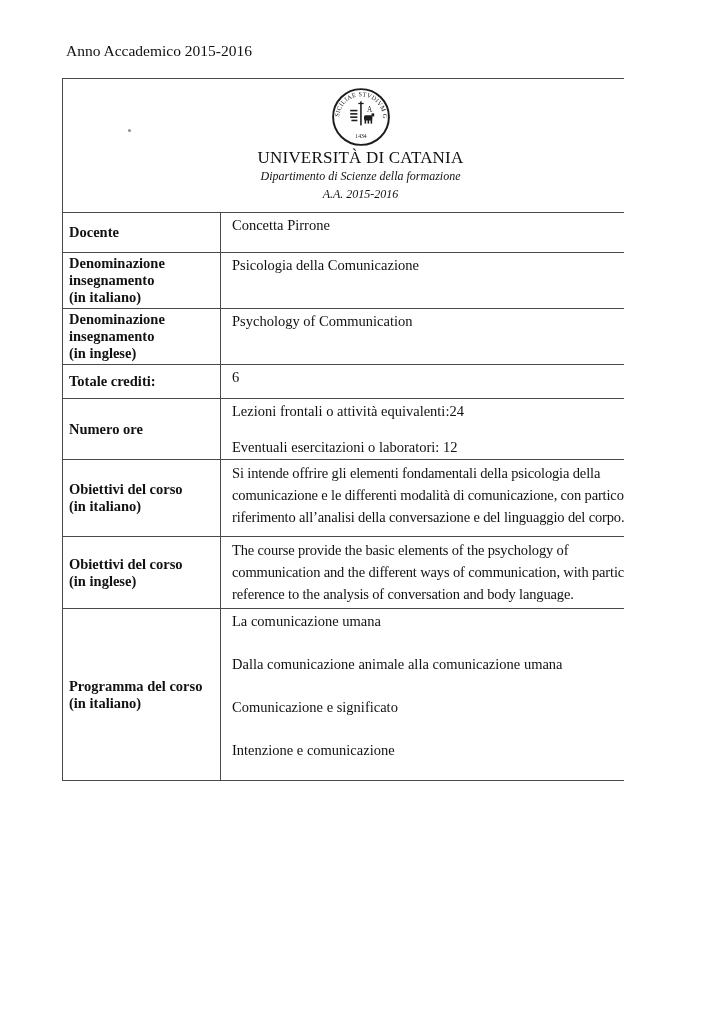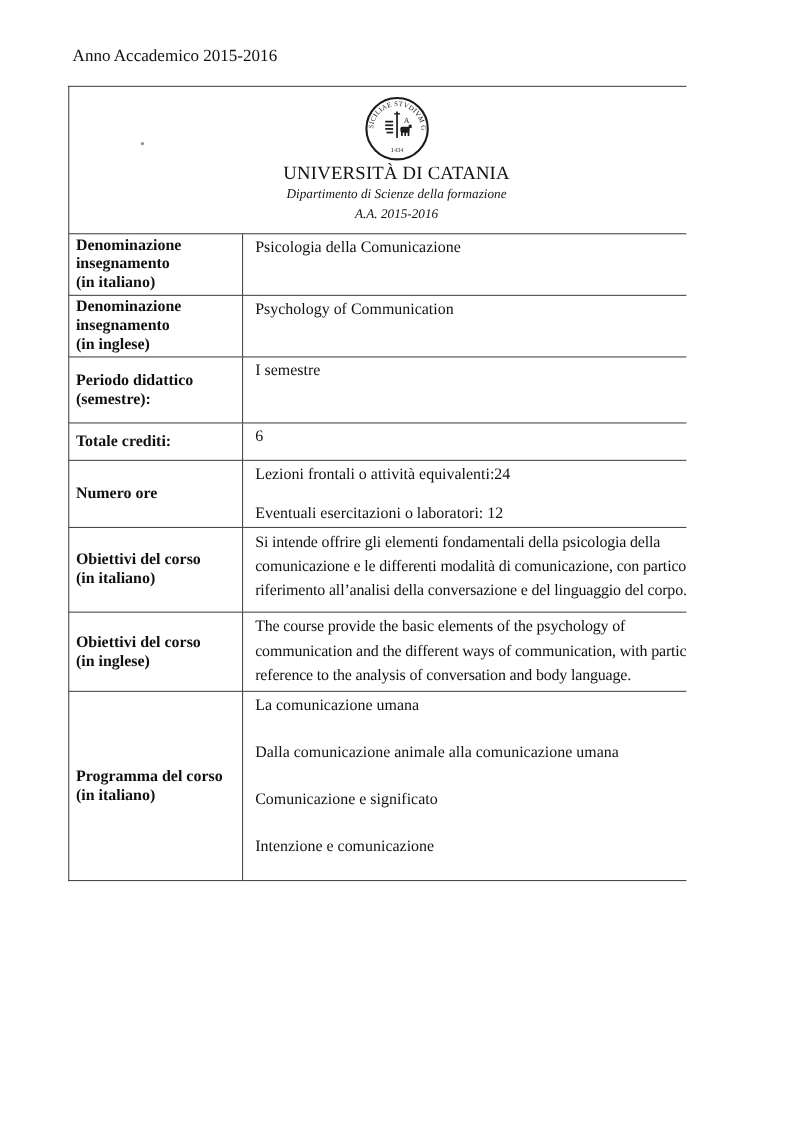--- a/index.html
+++ b/index.html
@@ -137,43 +137,42 @@
           <rect x="67.5" y="44" width="4.5" height="5" fill="#1c1c1c"></rect>
 
           <text x="50" y="85" font-size="9.5" text-anchor="middle" font-family="Liberation Serif, serif" fill="#1c1c1c">1434</text>
         </svg>
         <div class="uni-title">UNIVERSITÀ DI CATANIA</div>
         <div class="uni-dept">Dipartimento di Scienze della formazione</div>
         <div class="uni-aa">A.A. 2015-2016</div>
       </td>
     </tr>
 
+    <tr style="height:40px">
+      <td class="lbl">Docente</td>
+      <td class="val">Concetta Pirrone</td>
+    </tr>
 
     <tr style="height:53px">
       <td class="lbl">Denominazione
 insegnamento
 (in italiano)</td>
       <td class="val">Psicologia della Comunicazione</td>
     </tr>
 
     <tr style="height:52px">
       <td class="lbl">Denominazione
 insegnamento
 (in inglese)</td>
       <td class="val">Psychology of Communication</td>
     </tr>
 
 
 
 
-    <tr style="height:60px">
-      <td class="lbl">Periodo didattico
-(semestre):</td>
-      <td class="val">I semestre</td>
-    </tr>
 
     <tr style="height:34px">
       <td class="lbl">Totale crediti:</td>
       <td class="val">6</td>
     </tr>
 
     <tr style="height:56px">
       <td class="lbl">Numero ore</td>
       <td class="val">Lezioni frontali o attività equivalenti:24
 

